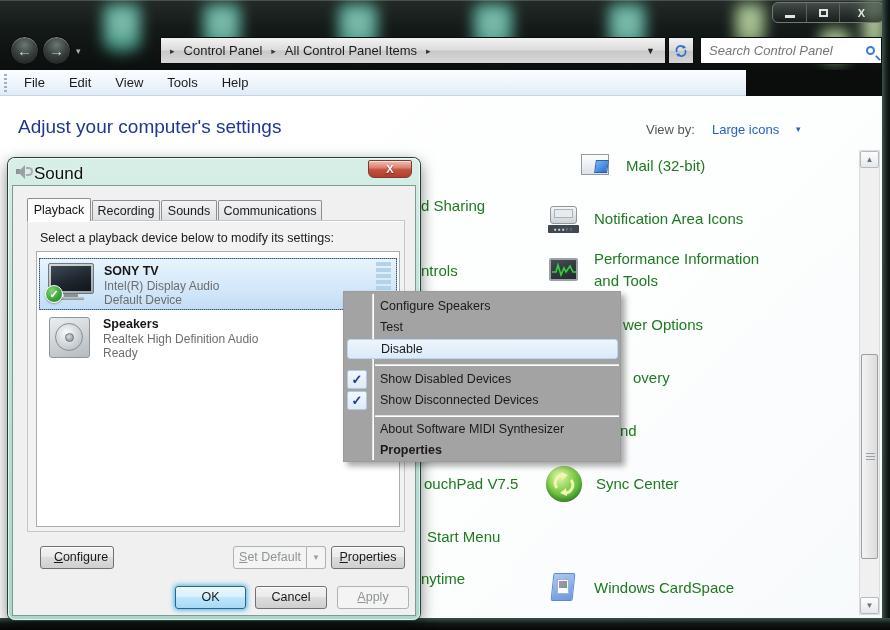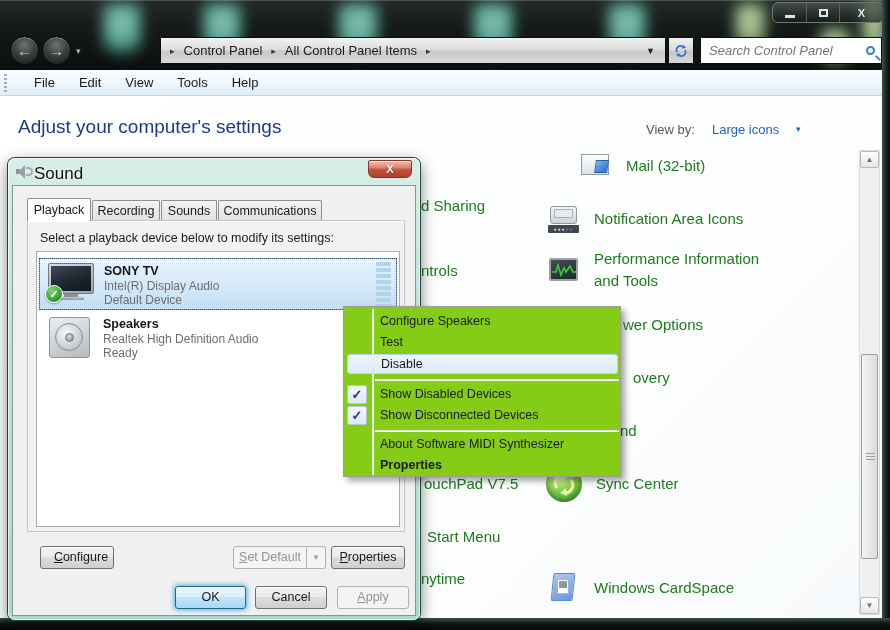--- a/index.html
+++ b/index.html
@@ -36,22 +36,22 @@
   .bc-caret{margin-left:auto;margin-right:10px;font-size:9px;color:#222;}
   .refresh-btn{left:668px;top:37px;width:26px;height:27px;border:1px solid #090c0b;
     background:linear-gradient(180deg,#f2f2f2 0%,#d9d9d9 50%,#c6c6c6 52%,#d6d6d6 100%);
     display:flex;align-items:center;justify-content:center;}
   .search-box{left:700px;top:37px;width:182px;height:27px;border:1px solid #0a0d0c;background:#fff;display:flex;align-items:center;padding:0 6px;}
   .search-box input{flex:1;border:none;outline:none;font-style:italic;color:#8a9095;font-size:13px;background:transparent;width:130px;}
   .mag{width:9px;height:9px;border:2px solid #3a7bd5;border-radius:50%;position:relative;flex:none;}
   .mag:after{content:"";position:absolute;width:2px;height:6px;background:#3a7bd5;transform:rotate(-45deg);left:9px;top:7px;}
 
   
-  .menubar{left:0;top:70px;width:890px;height:26px;background:linear-gradient(180deg,#fcfdff 0%,#eef5fc 55%,#dfebf7 100%);
-    border-bottom:1px solid #c8d4e2;display:flex;align-items:center;padding-left:22px;gap:0;}
+  .menubar{left:0;top:70px;width:746px;height:26px;background:linear-gradient(180deg,#fcfdff 0%,#eef5fc 55%,#dfebf7 100%);
+    border-bottom:1px solid #c8d4e2;display:flex;align-items:center;padding-left:12px;gap:0;}
   .menu-item{padding:0 12px;font-size:13px;color:#1a1a1a;}
   .menubar-grip{left:4px;top:74px;width:3px;height:18px;background:repeating-linear-gradient(180deg,#9fb0c2 0 2px,transparent 2px 4px);}
 
   
   .content{left:0;top:96px;width:882px;height:522px;background:linear-gradient(135deg,#ffffff 0%,#fdfefe 60%,#f7fafc 100%);}
   .page-heading{left:18px;top:20px;font-size:19px;color:#1d3893;}
   .viewby-label{left:646px;top:26px;font-size:13px;color:#555;}
   .viewby-value{left:712px;top:26px;font-size:13px;color:#2563bf;}
   .viewby-caret{left:796px;top:28px;font-size:9px;color:#2563bf;}
 
@@ -132,21 +132,21 @@
     background:linear-gradient(180deg,#f2f2f2 0%,#ebebeb 45%,#dddddd 50%,#cfcfcf 100%);
     border:1px solid #707070;border-radius:3px;box-shadow:inset 0 1px 0 #fff;}
   .btn.disabled{background:#f4f4f4;border-color:#adb2b5;color:#8f9496;box-shadow:none;}
   .btn.u::first-letter{text-decoration:underline;}
   .btn.ok{background:linear-gradient(180deg,#eaf6fd 0%,#d9f0fc 45%,#bee6fd 50%,#a7d9f5 100%);
     border-color:#2c628b;box-shadow:0 0 5px 1px #44b2e8,inset 0 1px 0 rgba(255,255,255,.8);}
   .split-arrow{position:absolute;width:19px;height:23px;border:1px solid #adb2b5;border-radius:0 3px 3px 0;border-left:none;
     background:#f4f4f4;color:#9aa0a3;font-size:8px;text-align:center;line-height:22px;}
 
   
-  .ctx-menu{left:343px;top:306px;width:278px;height:171px;background:#84cc16;border:1px solid #9b9b9b;
+  .ctx-menu{left:343px;top:291px;width:278px;height:171px;background:#a3a3a3;border:1px solid #9b9b9b;
     box-shadow:4px 4px 6px rgba(0,0,0,.35);z-index:50;}
   .ctx-gutter-line{position:absolute;left:28px;top:2px;width:1px;height:166px;background:#e2e3e3;box-shadow:1px 0 0 #fff;}
   .ctx-item{position:absolute;left:3px;width:271px;height:21px;font-size:12.5px;color:#1a1a1a;line-height:21px;}
   .ctx-item .lbl{position:absolute;left:33px;}
   .ctx-item.hl{background:linear-gradient(180deg,#eef5fc,#dbeafa);border:1px solid #b8d6f1;border-radius:3px;height:20px;line-height:19px;}
   .ctx-item.bold .lbl{font-weight:bold;}
   .ctx-sep{position:absolute;left:31px;width:244px;height:1px;background:#e0e0e0;box-shadow:0 1px 0 #fff;}
   .ctx-check{position:absolute;left:0px;top:1px;width:20px;height:19px;border:1px solid #b2c7e0;border-radius:2px;
     background:linear-gradient(180deg,#f2f7fc,#dfeaf5);color:#21399e;font-size:13px;font-weight:bold;text-align:center;line-height:18px;}
 </style>

